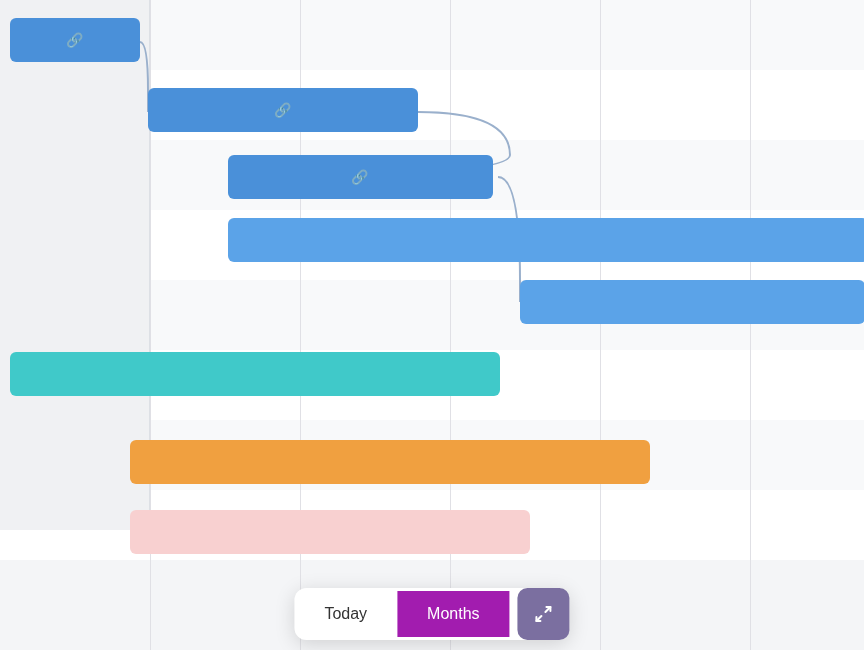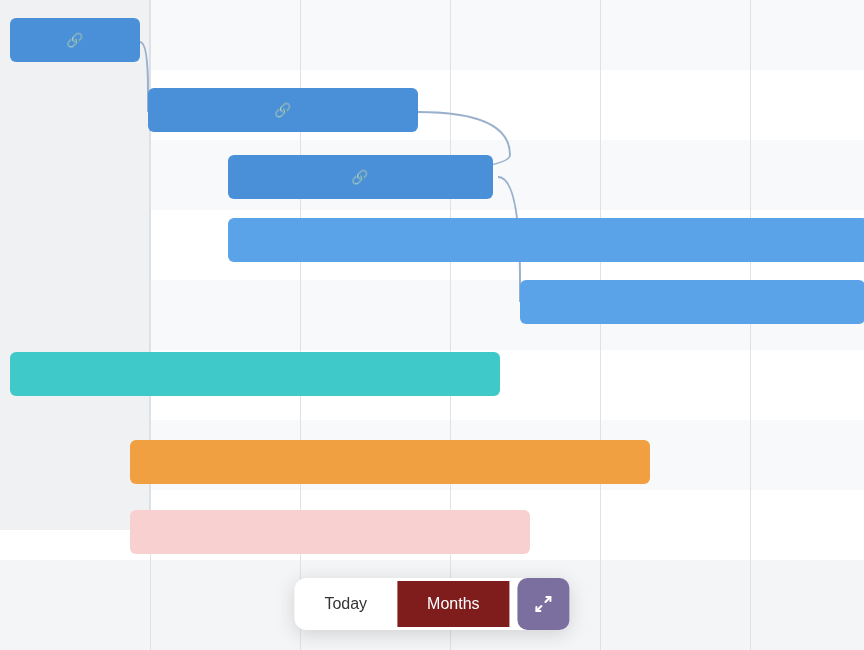--- a/index.html
+++ b/index.html
@@ -113,21 +113,21 @@
     
     .link-icon {
       color: white;
       font-size: 14px;
       opacity: 0.9;
     }
 
     
     .toolbar {
       position: absolute;
-      bottom: 20px;
+      bottom: 10px;
       left: 50%;
       transform: translateX(-50%);
       display: flex;
       align-items: center;
       gap: 0;
       background: white;
       border-radius: 12px;
       box-shadow: 0 4px 20px rgba(0,0,0,0.15);
       overflow: visible;
       z-index: 10;
@@ -143,21 +143,21 @@
       color: #333;
       transition: background 0.15s;
       white-space: nowrap;
     }
 
     .toolbar-btn:first-child {
       border-radius: 12px 0 0 12px;
     }
 
     .toolbar-btn.active {
-      background: #7f1d1d;
+      background: #a21caf;
       color: white;
     }
 
     .toolbar-expand {
       width: 52px;
       height: 52px;
       background: #7b6fa0;
       border-radius: 10px;
       margin-left: 8px;
       display: flex;

